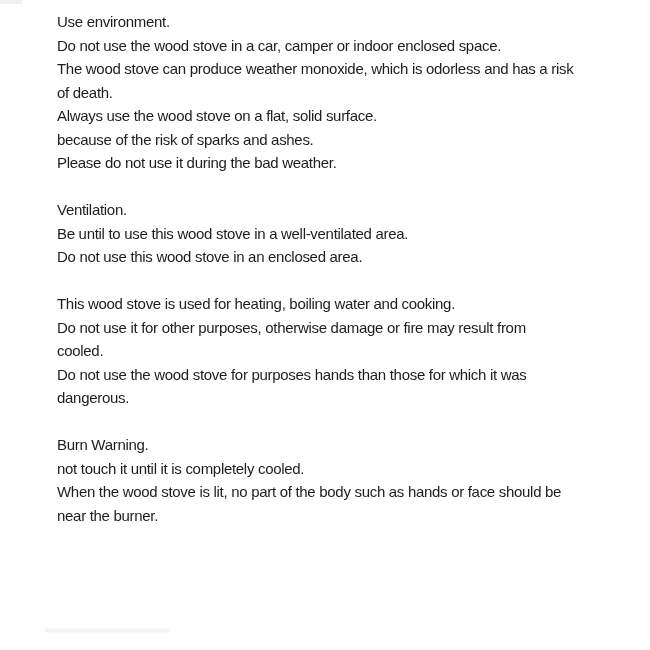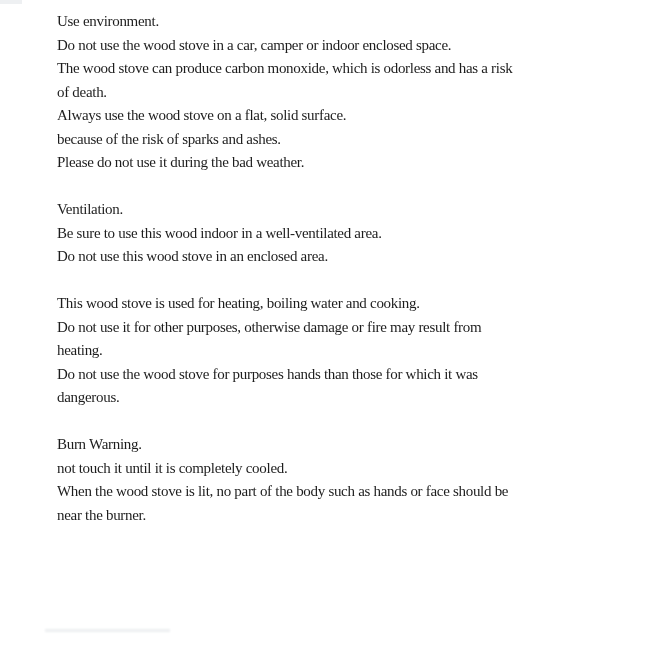--- a/index.html
+++ b/index.html
@@ -10,21 +10,20 @@
     background: #ffffff;
     overflow: hidden;
     font-family: "Liberation Sans", "DejaVu Sans", sans-serif;
   }
 
   .page {
     position: relative;
     width: 650px;
     height: 550px;
     background: #ffffff;
-    font-family: Liberation Serif, serif;
   }
 
   .corner-artifact {
     position: absolute;
     top: 0;
     left: 0;
     width: 22px;
     height: 4px;
     background: #eef0f2;
   }
@@ -62,35 +61,35 @@
 </style>
 </head>
 <body>
 
 <div class="page">
   <div class="corner-artifact"></div>
   <div class="doc-body">
       <div class="section">
         <div class="line">Use environment.</div>
         <div class="line">Do not use the wood stove in a car, camper or indoor enclosed space.</div>
-        <div class="line">The wood stove can produce carbon monoxide, which is odorless and has a risk</div>
+        <div class="line">The wood stove can produce weather monoxide, which is odorless and has a risk</div>
         <div class="line">of death.</div>
         <div class="line">Always use the wood stove on a flat, solid surface.</div>
         <div class="line">because of the risk of sparks and ashes.</div>
         <div class="line">Please do not use it during the bad weather.</div>
       </div>
       <div class="section">
         <div class="line">Ventilation.</div>
-        <div class="line">Be sure to use this wood indoor in a well-ventilated area.</div>
+        <div class="line">Be until to use this wood stove in a well-ventilated area.</div>
         <div class="line">Do not use this wood stove in an enclosed area.</div>
       </div>
       <div class="section">
         <div class="line">This wood stove is used for heating, boiling water and cooking.</div>
         <div class="line">Do not use it for other purposes, otherwise damage or fire may result from</div>
-        <div class="line">heating.</div>
+        <div class="line">cooled.</div>
         <div class="line">Do not use the wood stove for purposes hands than those for which it was</div>
         <div class="line">dangerous.</div>
       </div>
       <div class="section">
         <div class="line">Burn Warning.</div>
         <div class="line">not touch it until it is completely cooled.</div>
         <div class="line">When the wood stove is lit, no part of the body such as hands or face should be</div>
         <div class="line">near the burner.</div>
       </div>
     </div>

